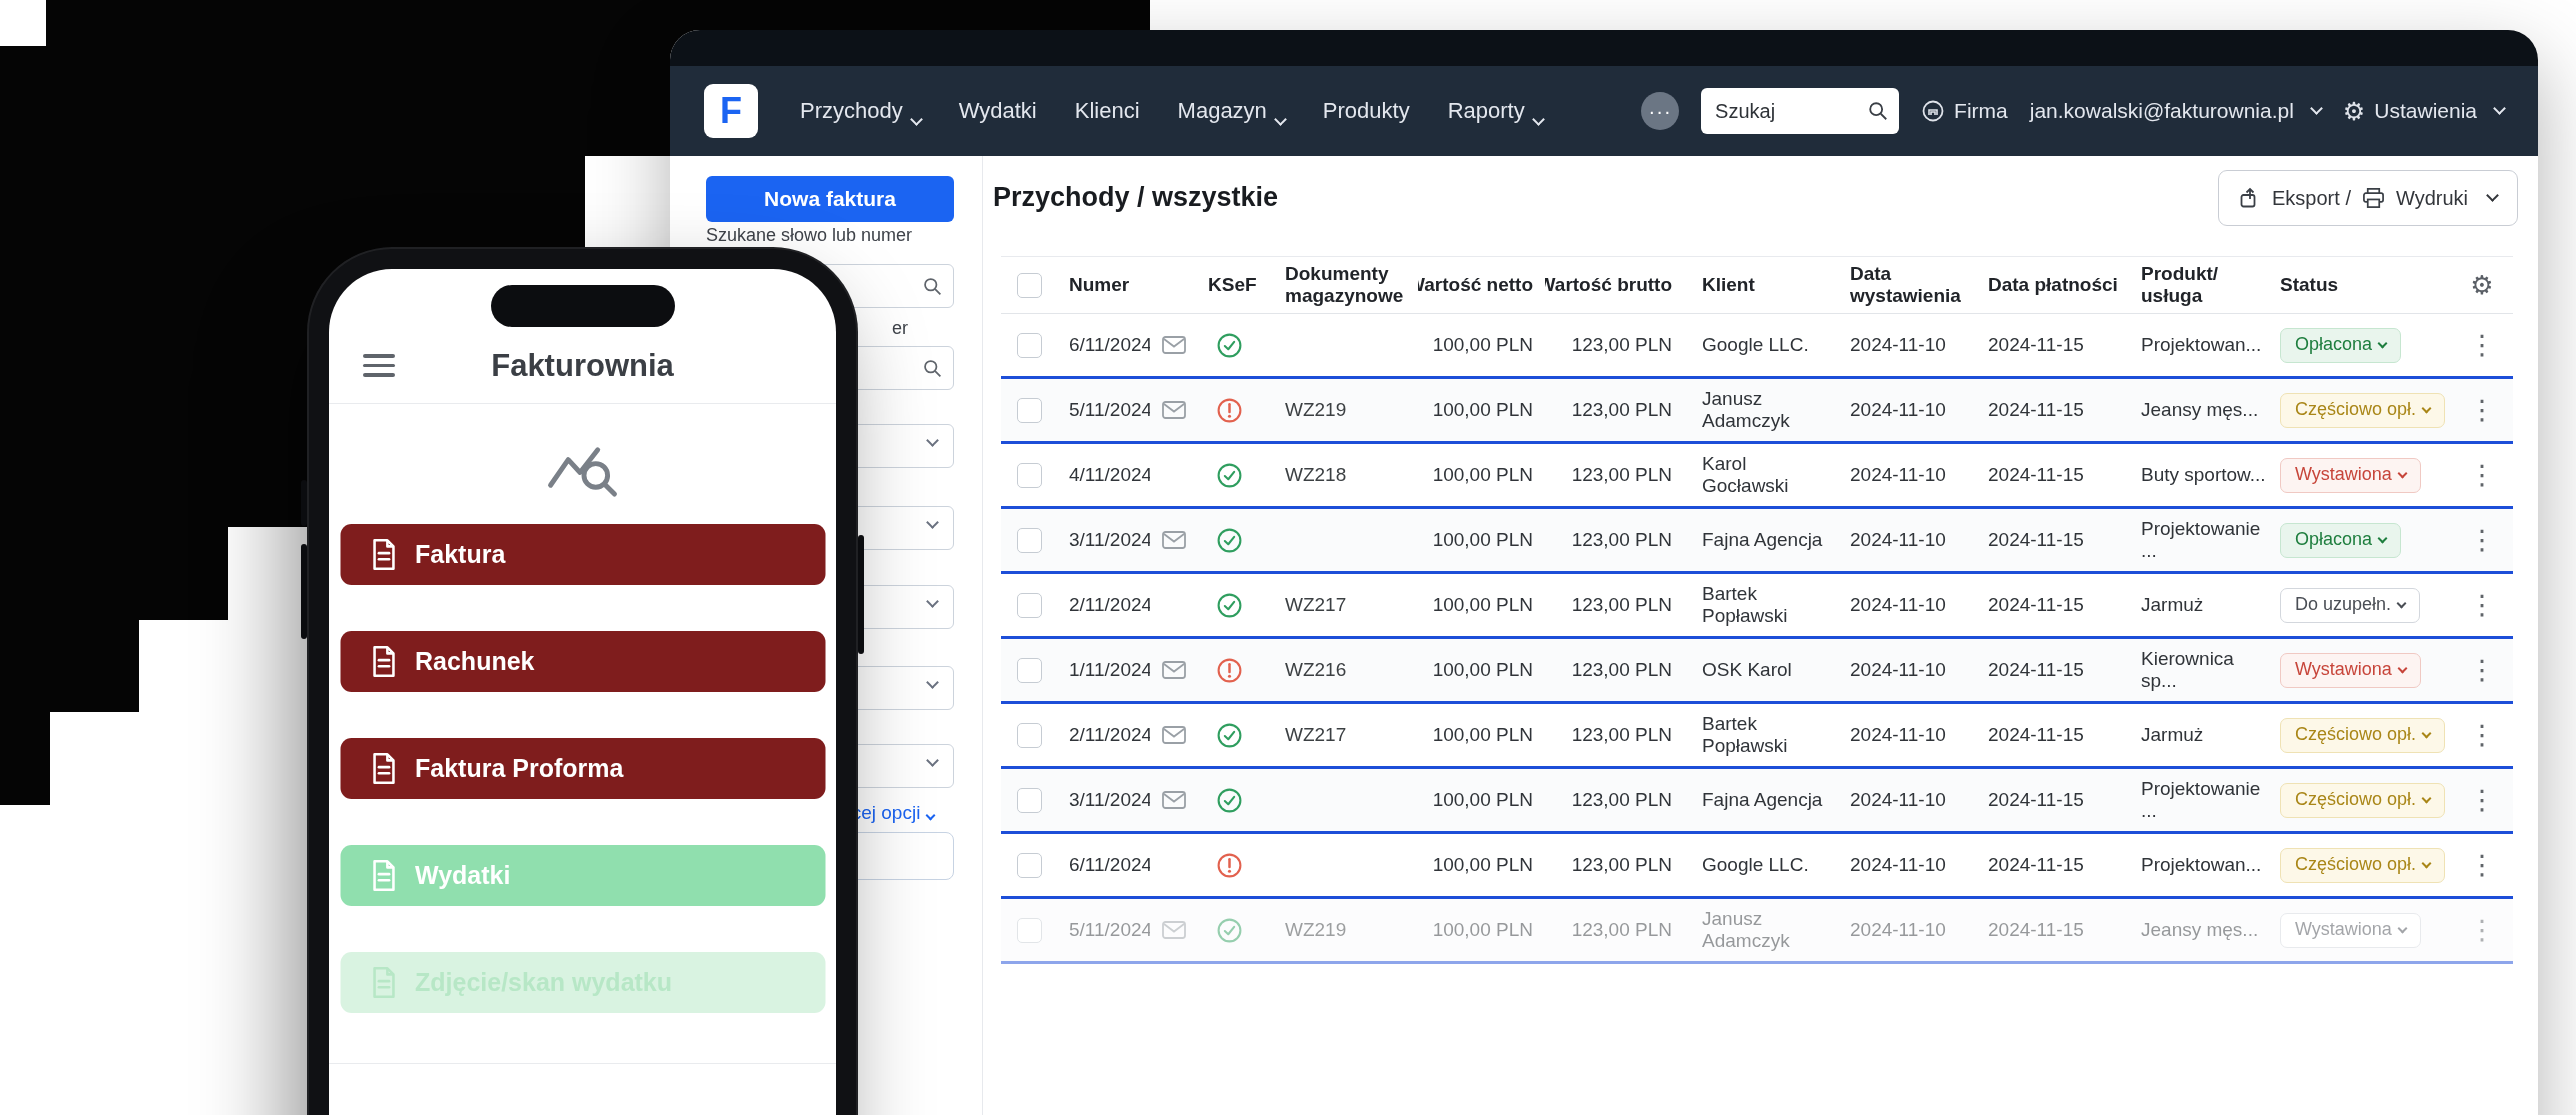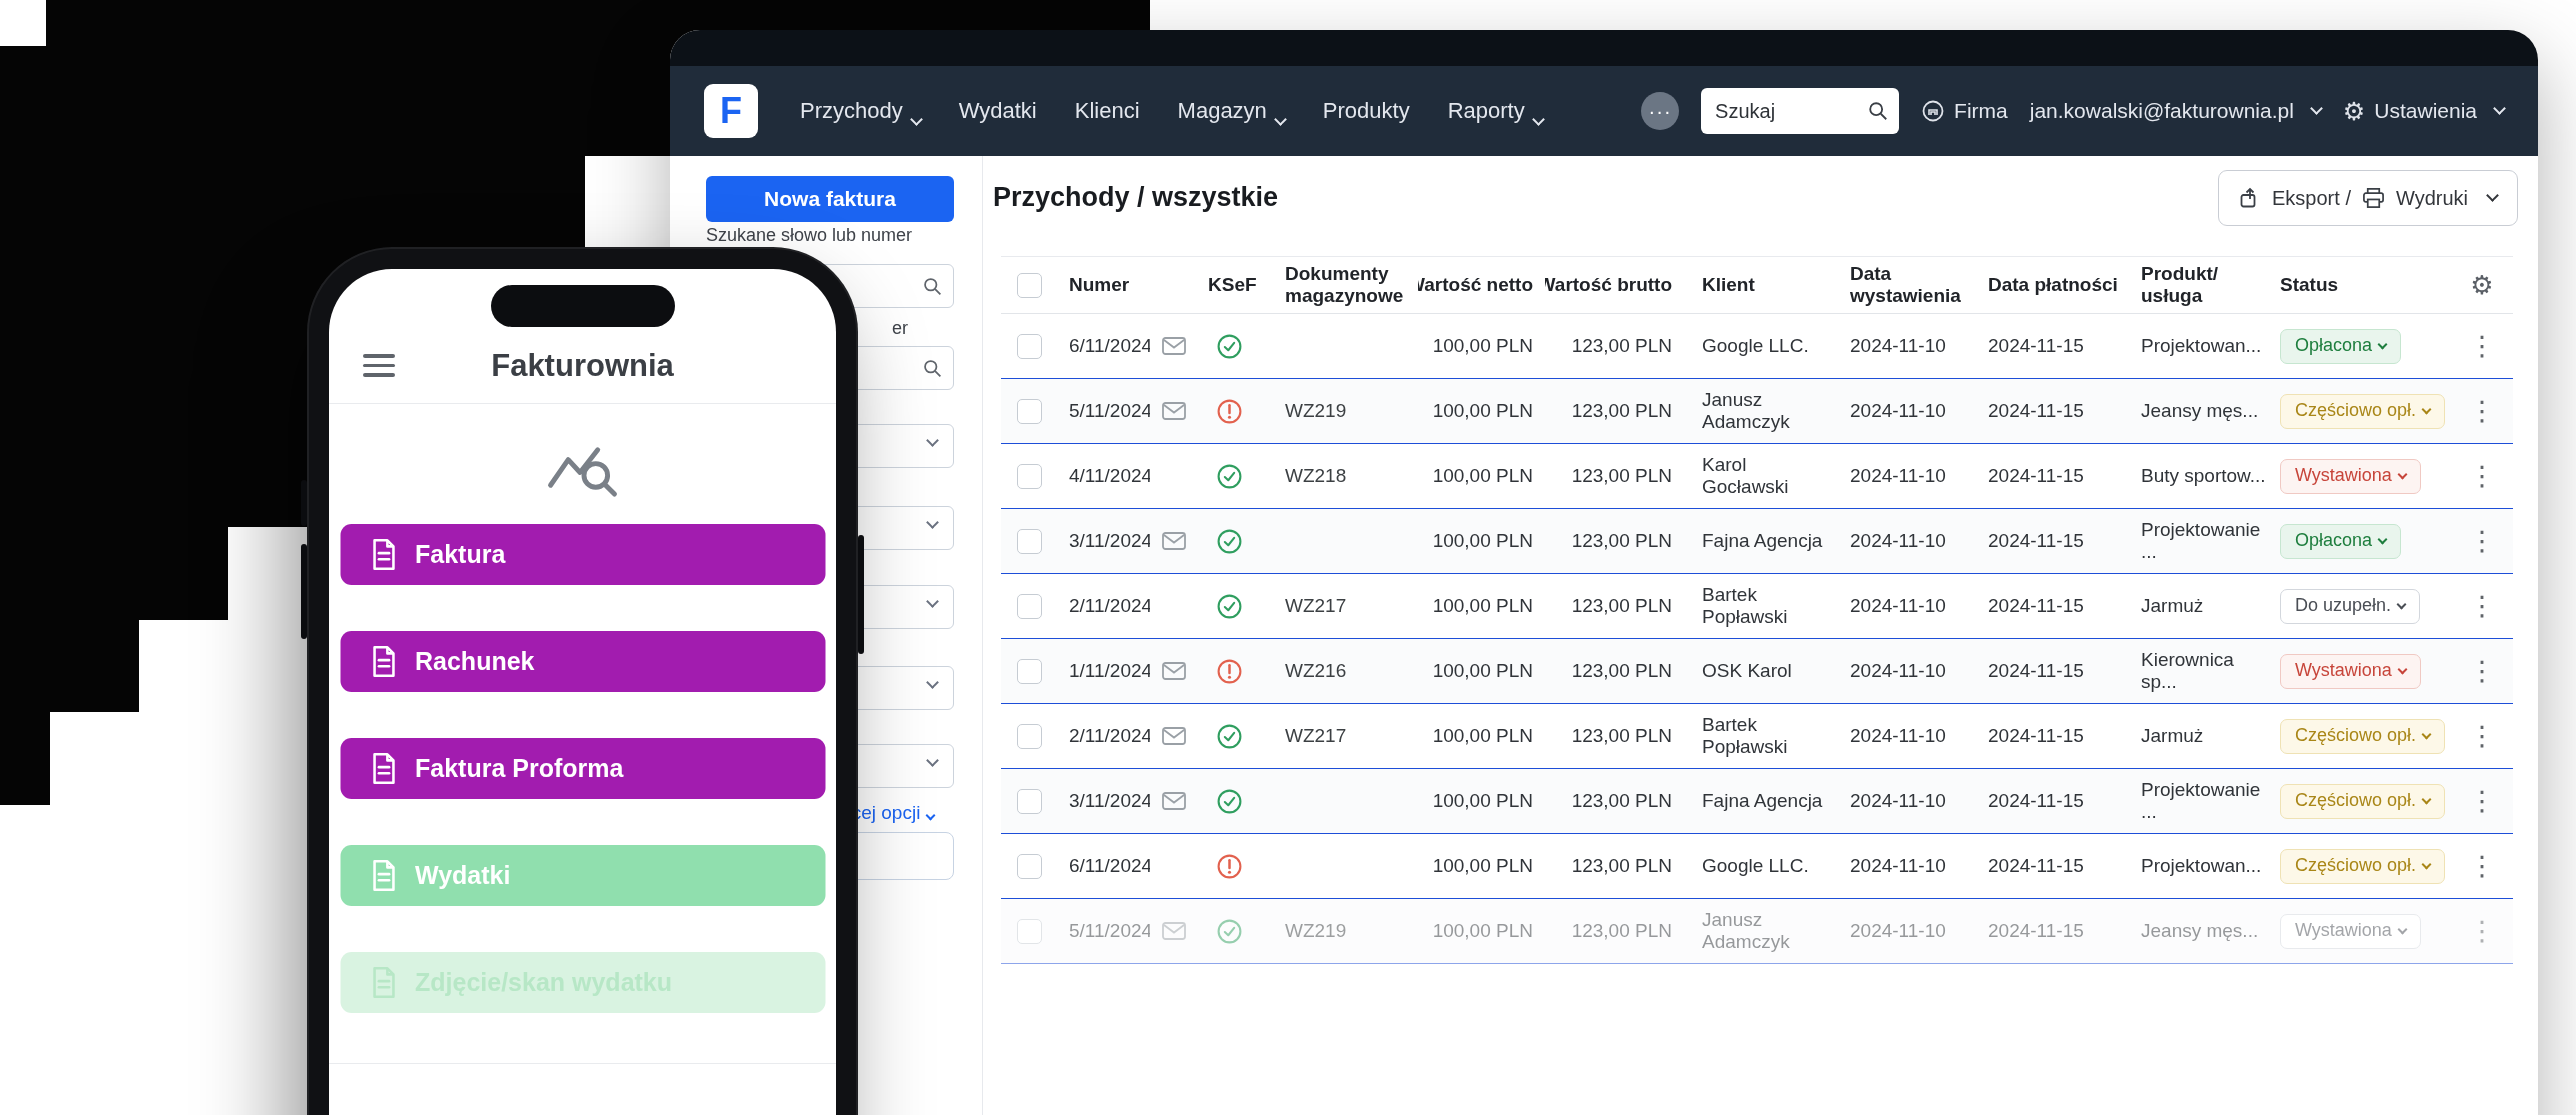--- a/index.html
+++ b/index.html
@@ -58,21 +58,21 @@
 
   
   .main { position: absolute; left: 313px; top: 0; right: 0; bottom: 0; }
   .page-title { position: absolute; left: 10px; top: 26px; font-size: 27px; font-weight: 600; color: #191c20; }
   .export-btn { position: absolute; right: 20px; top: 14px; height: 56px; padding: 0 20px; background: #fff;
     border: 1.5px solid #c9cdd4; border-radius: 9px; display: flex; align-items: center; gap: 11px;
     font: 20px "Liberation Sans", sans-serif; color: #33363b; }
 
   .table { position: absolute; left: 18px; top: 100px; width: 1512px; }
   .trow { display: grid; grid-template-columns: 56px 93px 48px 63px 157px 127px 139px 153px 139px 153px 139px 182px 64px;
-    border-bottom: 1px solid #1d4ed8; min-height: 65px; }
+    border-bottom: 3px solid #1d4ed8; min-height: 65px; }
   .trow:nth-child(even) { background: #fafbfc; }
   .thead { display: grid; grid-template-columns: 56px 93px 48px 63px 157px 127px 139px 153px 139px 153px 139px 182px 64px;
     min-height: 58px; border-top: 1px solid #e8eaee; border-bottom: 1.5px solid #e2e5e9; background: #fff; }
   .c { display: flex; align-items: center; overflow: hidden; font-size: 19px; color: #303439; line-height: 1.18; }
   .hc { font-weight: 700; color: #212429; }
   .c-check { justify-content: center; }
   .checkbox { width: 25px; height: 25px; border: 1.5px solid #c6ccd3; border-radius: 5px; background: #fff; display: inline-block; }
   .c-numer { padding-left: 12px; }
   .c-env, .c-ksef { justify-content: center; }
   .c-dok { padding-left: 24px; color: #3c4043; }
@@ -108,21 +108,21 @@
   .notch { position: absolute; top: 16px; left: 50%; transform: translateX(-50%); width: 184px; height: 42px;
     background: #0c0d10; border-radius: 24px; }
   .m-header { position: absolute; top: 0; left: 0; right: 0; height: 135px; border-bottom: 1px solid #e9ebee; text-decoration: underline; }
   .hamburger { position: absolute; left: 34px; top: 85px; width: 32px; }
   .hamburger span { display: block; width: 32px; height: 3.5px; background: #5f646b; border-radius: 2px; margin-bottom: 6px; }
   .m-title { position: absolute; top: 79px; left: 0; right: 0; text-align: center; font-size: 31px; font-weight: 600; color: #3b3f45; }
   .m-logo { position: absolute; top: 171px; left: 50%; transform: translateX(-50%); }
   .m-buttons { position: absolute; top: 255px; left: 50%; transform: translateX(-50%); width: 485px; }
   .m-btn { display: flex; align-items: center; gap: 18px; width: 485px; height: 61px; margin-bottom: 46px;
     padding-left: 30px; border: none; border-radius: 11px; font: bold 25px "Liberation Sans", sans-serif; text-align: left; }
-  .mb-blue { background: #a21caf; color: #fff; }
+  .mb-blue { background: #7f1d1d; color: #fff; }
   .mb-green { background: #90dfae; color: #fff; }
   .mb-green-faded { background: #d9f3e1; color: #b7e7c6; }
   .m-divider { position: absolute; top: 794px; left: 0; right: 0; height: 1px; background: #e9ebee; }
 </style>
 </head>
 <body>
 
 <div class="stage">
 
   <div class="bg-shape"></div>

